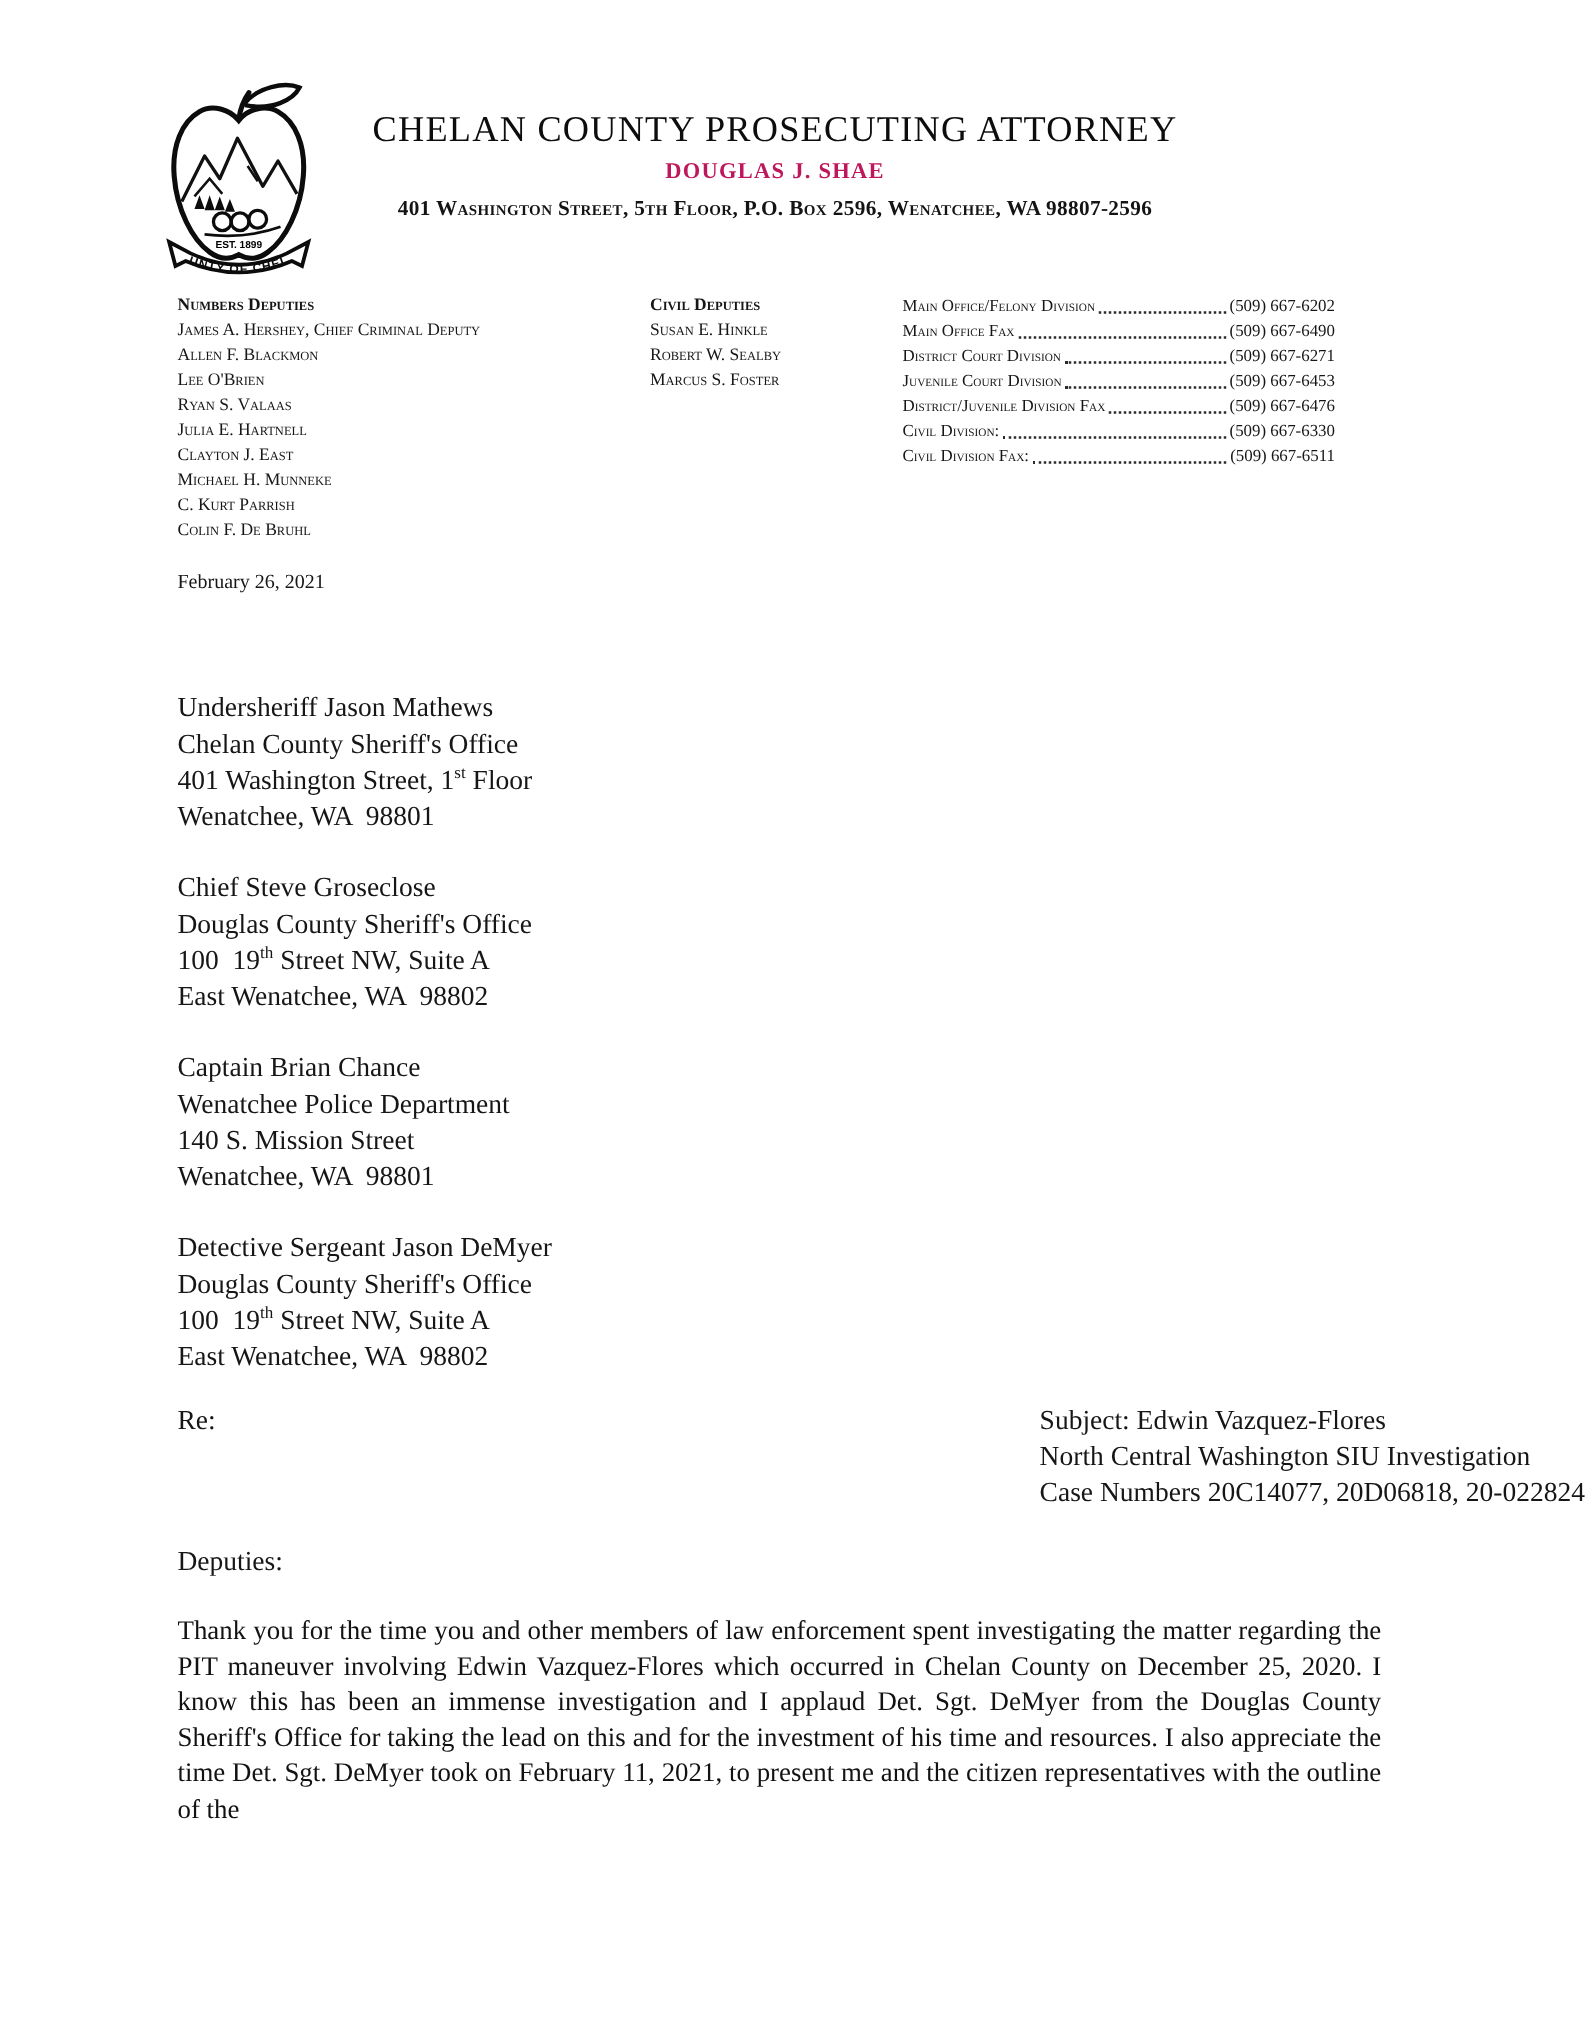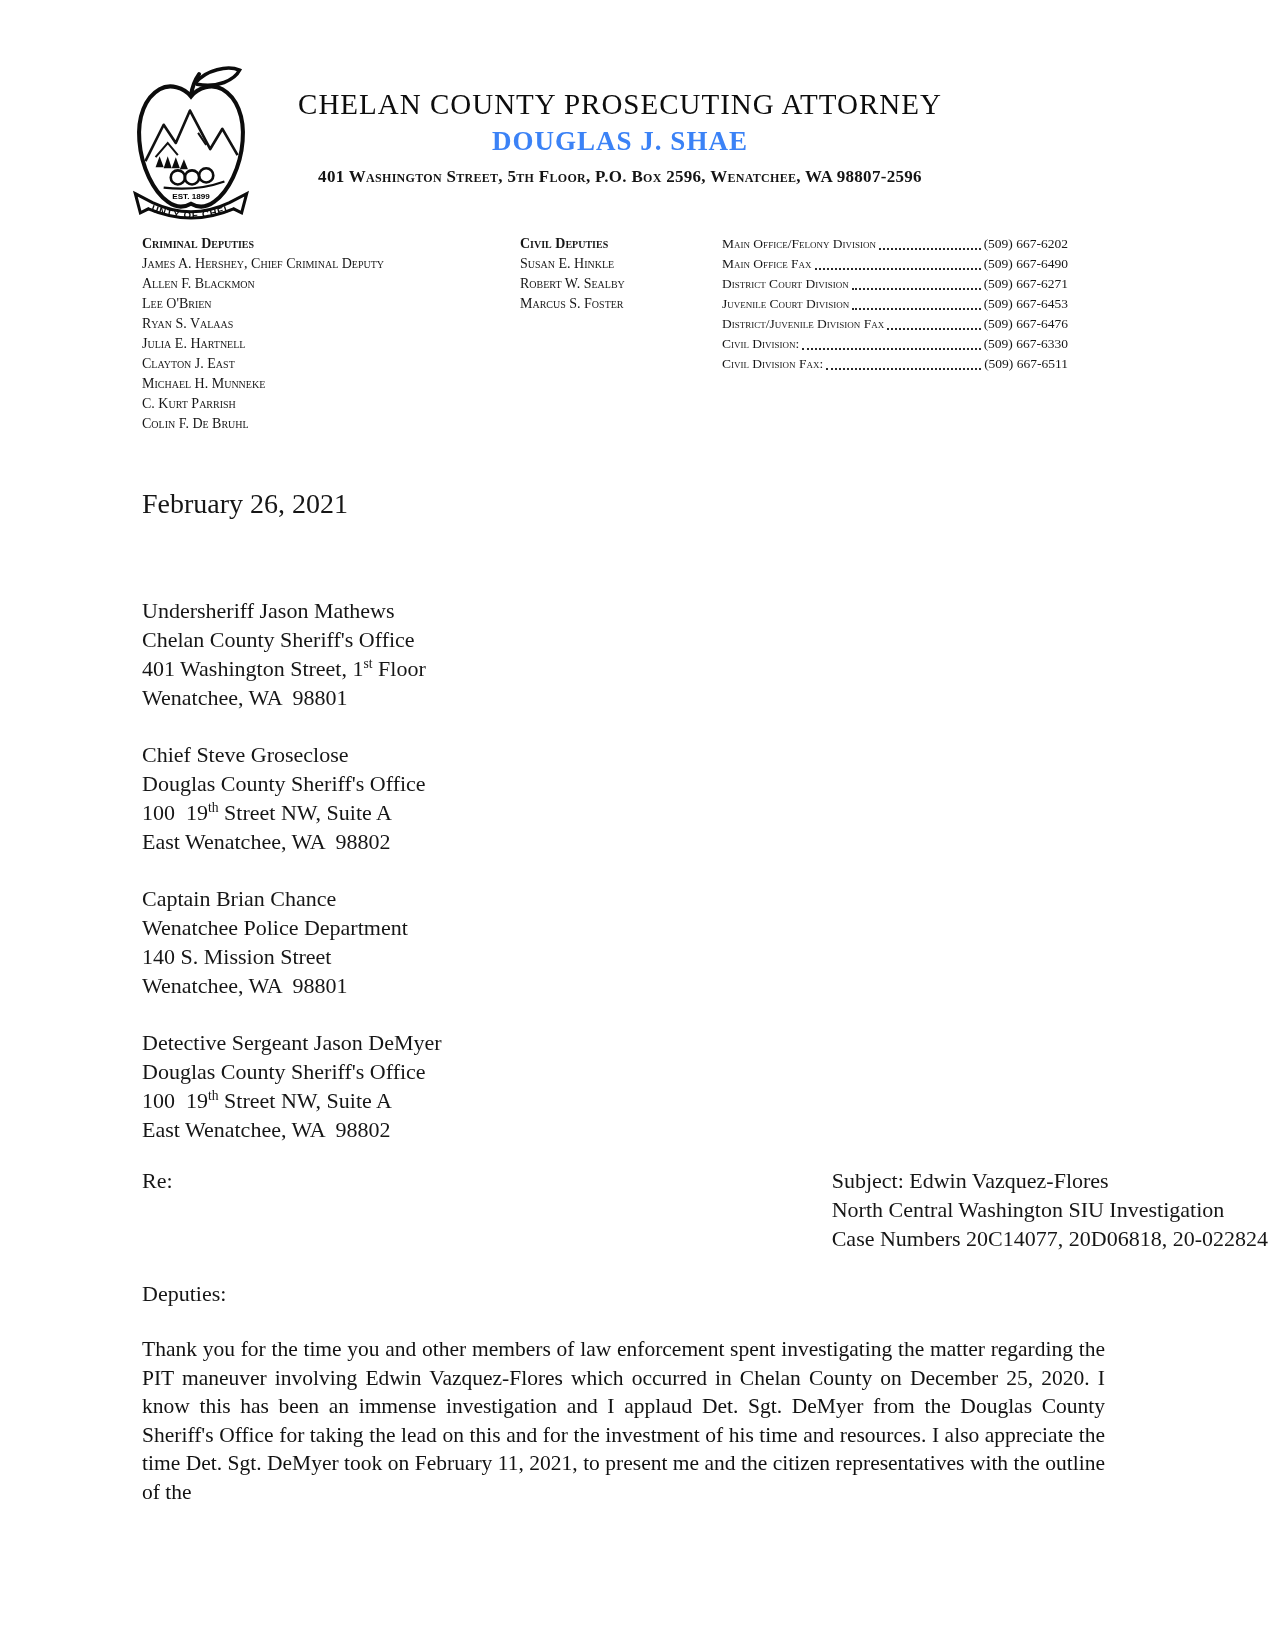--- a/index.html
+++ b/index.html
@@ -8,37 +8,37 @@
     font-family:"Liberation Serif", serif; position:relative; margin:0 auto;
     overflow:hidden;
   }
   .sc { font-variant:small-caps; }
 
   
   .letterhead { display:flex; align-items:flex-start; padding:64px 0 0 124px; }
   .logo-wrap { width:134px; flex:0 0 134px; }
   .lh-block { width:724px; text-align:center; padding-top:24px; }
   .lh-org { font-size:29px; letter-spacing:1px; font-weight:400; color:#0d0d0d; }
-  .lh-name { font-size:27px; font-weight:700; letter-spacing:1px; margin-top:5px; color:#3b82f6; }
+  .lh-name { font-size:18px; font-weight:700; letter-spacing:1px; margin-top:5px; color:#be185d; }
   .lh-addr { font-size:17px; font-weight:700; margin-top:10px; letter-spacing:0.3px; color:#141414; }
 
   
   .cols { display:flex; margin:4px 0 0 142px; font-size:14px; line-height:20px; }
   .col-criminal { width:378px; }
   .col-civil { width:202px; }
   .col-phones { width:346px; }
   .col-title { font-weight:700; }
   .col-item { font-weight:400; white-space:nowrap; }
   .ph-row { display:flex; align-items:flex-end; font-size:13.5px; }
   .ph-label { white-space:nowrap; }
   .leader { flex:1 1 auto; border-bottom:2px dotted #2a2a2a; margin:0 3px; transform:translateY(-4px); min-width:8px; }
   .ph-num { white-space:nowrap; }
 
   
-  .date-line { margin:54px 0 0 142px; font-size:28px; }
+  .date-line { margin:22px 0 0 142px; font-size:16px; }
   .recipients { margin:76px 0 0 142px; font-size:22px; line-height:29px; }
   .recipient + .recipient { margin-top:28px; }
   .addr-line { white-space:pre-wrap; }
   sup.s { font-size:0.62em; vertical-align:super; line-height:0; }
 
   .re-row { display:flex; margin:22px 0 0 142px; font-size:22px; line-height:29px;justify-content:space-between; }
   .re-label { width:76px; flex:0 0 76px; }
   .salutation { margin:28px 0 0 142px; font-size:22px; }
   .body-par {
     margin:28px 0 0 142px; width:963px; font-size:21.5px; line-height:28.5px;
@@ -81,21 +81,21 @@
     </div>
     <div class="lh-block">
       <div class="lh-org">CHELAN COUNTY PROSECUTING ATTORNEY</div>
       <div class="lh-name">DOUGLAS J. SHAE</div>
       <div class="lh-addr sc">401 Washington Street, 5th Floor, P.O. Box 2596, Wenatchee, WA 98807-2596</div>
     </div>
   </div>
 
   <div class="cols">
     <div class="col-criminal sc">
-      <div class="col-title">Criminal Deputies</div>
+      <div class="col-title">Numbers Deputies</div>
       <div class="col-item">James A. Hershey, Chief Criminal Deputy</div>
       <div class="col-item">Allen F. Blackmon</div>
       <div class="col-item">Lee O'Brien</div>
       <div class="col-item">Ryan S. Valaas</div>
       <div class="col-item">Julia E. Hartnell</div>
       <div class="col-item">Clayton J. East</div>
       <div class="col-item">Michael H. Munneke</div>
       <div class="col-item">C. Kurt Parrish</div>
       <div class="col-item">Colin F. De Bruhl</div>
     </div>

